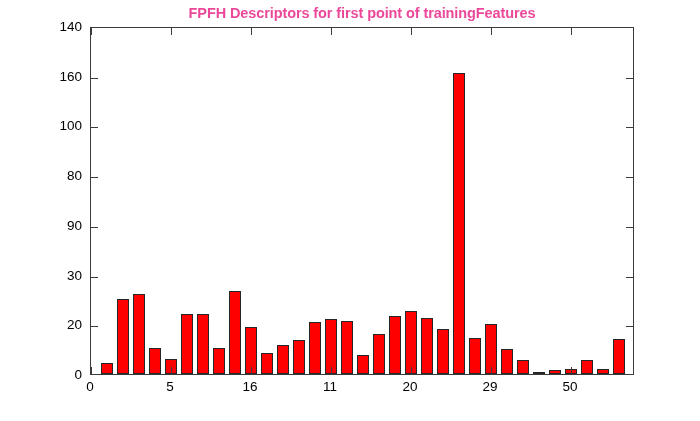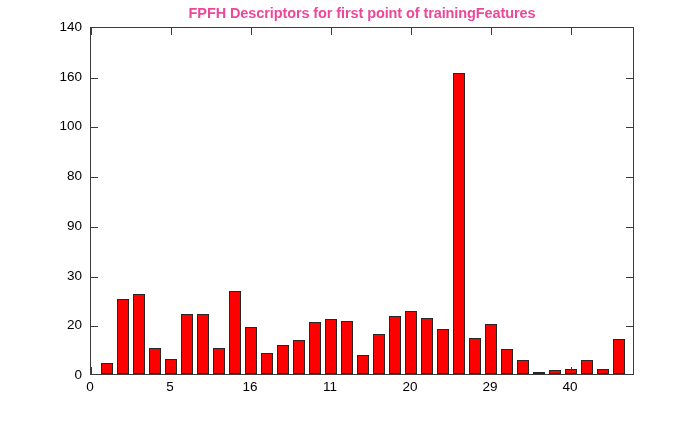--- a/index.html
+++ b/index.html
@@ -193,16 +193,16 @@
       <div class="xtick-mark top" style="left: 480px; border-left-color: rgb(59, 59, 59);"></div>
     </div>
 
   <div id="xtick-labels">
       <div class="xtick-label" style="left: 0px;">0</div>
       <div class="xtick-label" style="left: 80px;">5</div>
       <div class="xtick-label" style="left: 160px;">16</div>
       <div class="xtick-label" style="left: 240px;">11</div>
       <div class="xtick-label" style="left: 320px;">20</div>
       <div class="xtick-label" style="left: 400px;">29</div>
-      <div class="xtick-label" style="left: 480px;">40</div>
+      <div class="xtick-label" style="left: 480px;">50</div>
     </div>
 
 </div>
 
 </body></html>

